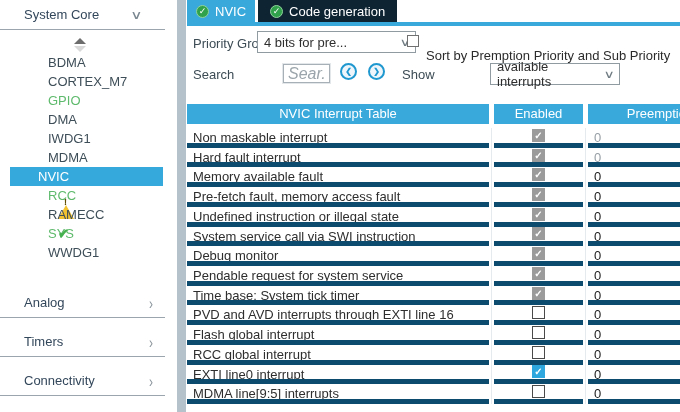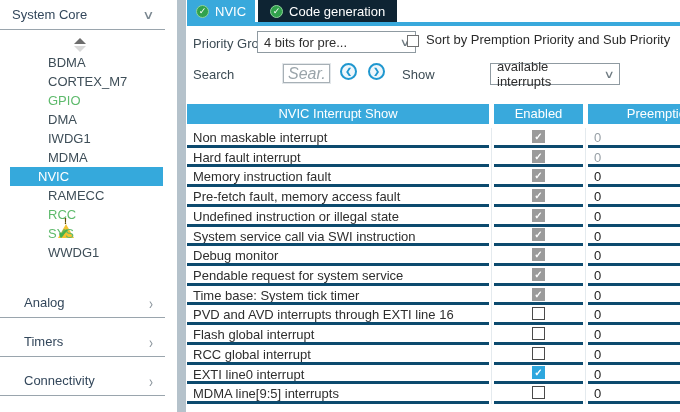--- a/index.html
+++ b/index.html
@@ -2,21 +2,21 @@
 <html><head>
 <meta charset="utf-8">
 <style>
   * { margin:0; padding:0; box-sizing:border-box; }
   html,body { width:680px; height:412px; background:#fff; overflow:hidden;
     font-family:"Liberation Sans", sans-serif; font-size:13px; color:#3c4b54; }
 
   
   .sidebar { position:absolute; left:0; top:0; width:177px; height:412px; background:#fff; }
   .cat-header { width:165px; height:30px; display:flex; align-items:center; justify-content:space-between;
-    padding:0 12px; color:#33475b; border-bottom:1px solid #9aa5ad; font-size:13px; }
+    padding:0 24px; color:#33475b; border-bottom:1px solid #9aa5ad; font-size:13px; }
   .chev-down { color:#7a8790; font-size:12px; transform:scaleX(1.4); }
   .spinner { position:absolute; left:74px; top:38px; width:14px; height:14px; }
   .spinner .tri-up { width:0; height:0; border-left:6px solid transparent; border-right:6px solid transparent;
     border-bottom:6px solid #6d6d6d; }
   .spinner .tri-dn { width:0; height:0; margin-top:2px; border-left:6px solid transparent; border-right:6px solid transparent;
     border-top:6px solid #d9d9d9; }
   .nav-list { position:absolute; top:53px; left:0; width:177px; }
   .nav-item { position:relative; height:19px; line-height:19px; color:#3e4e58;
     white-space:nowrap; cursor:default;margin-left:48px; }
   .nav-item.green { color:#5eba6c; }
@@ -58,21 +58,21 @@
     display:flex; align-items:center; justify-content:center; cursor:default; }
 
   
   .grid { position:absolute; left:0; top:104px; width:742px; }
   .hdr { display:flex; height:20px; }
   .hdr .cell { background:#39a9dc; color:#fff; text-align:center; line-height:20px; font-size:13px;
     overflow:hidden; white-space:nowrap; }
   .gap { width:5px; position:relative; }
   .rows { position:absolute; top:24px; left:0; width:742px; }
   .row { display:flex; height:19.72px; }
-  .row .cell { border-bottom:3px solid #0c4a6e; overflow:hidden; white-space:nowrap; }
+  .row .cell { border-bottom:5px solid #0c4a6e; overflow:hidden; white-space:nowrap; }
   .row .gap::after { content:""; position:absolute; left:2px; top:0; bottom:0; width:1px; background:#e4eaee; }
   .c1 { width:302px; }
   .c2 { width:89px; }
   .c3 { width:188px; }
   .row .c1 { padding-left:6px; line-height:19px; color:#2e2e2e; }
   .row .c2 { display:flex; align-items:center; justify-content:center; }
   .row .c3 { padding-left:6px; line-height:19px; color:#1c1c1c; }
   .row .c3.dim { color:#98a0a6; }
   .cb { width:13px; height:13px; text-align:center; font-size:10px; line-height:13px; color:#fff; cursor:default; }
   .cb-empty { background:#fff; border:1px solid #4a4a4a; }
@@ -93,25 +93,25 @@
     <div class="tri-dn"></div>
   </div>
   <div class="nav-list">
     <div class="nav-item"><span>BDMA</span></div>
     <div class="nav-item"><span>CORTEX_M7</span></div>
     <div class="nav-item green"><span>GPIO</span></div>
     <div class="nav-item"><span>DMA</span></div>
     <div class="nav-item"><span>IWDG1</span></div>
     <div class="nav-item"><span>MDMA</span></div>
     <div class="nav-item selected"><span>NVIC</span></div>
-    <div class="nav-item"><span>RAMECC</span></div>
     <div class="nav-item green">
       <span class="lefticon"><span class="warn-tri"></span></span>
       <span>RCC</span>
     </div>
+    <div class="nav-item"><span>RAMECC</span></div>
     <div class="nav-item green">
       <span class="lefticon check-green">✔</span>
       <span>SYS</span>
     </div>
     <div class="nav-item"><span>WWDG1</span></div>
   </div>
   <div class="cat-group">
     <div class="cat-row">
       <span>Analog</span>
       <span class="chev-right">›</span>
@@ -141,39 +141,39 @@
     </div>
   </div>
   <div class="tab-underline"></div>
 
   <span class="ctl-label" style="left:6px; top:36px;">Priority Group</span>
   <div class="select" style="left:70px; top:31px; width:159px;">
     <span>4 bits for pre...</span>
     <span class="chev">∨</span>
   </div>
   <span class="checkbox-sm" style="left:220px; top:35px;"></span>
-  <span class="ctl-label" style="left:239px; top:32px; color:#2b2b2b;">Sort by Premption Priority and Sub Priority</span>
+  <span class="ctl-label" style="left:239px; top:48px; color:#2b2b2b;">Sort by Premption Priority and Sub Priority</span>
 
   <span class="ctl-label" style="left:6px; top:67px;">Search</span>
   <input class="search-input" type="text" placeholder="Sear..." style="">
   <div class="circle-btn" style="left:153px;">
       <span>❮</span>
     </div>
   <div class="circle-btn" style="left:181px;">
       <span>❯</span>
     </div>
   <span class="ctl-label" style="left:215px; top:67px;">Show</span>
   <div class="select" style="left:256px; top:63px; width:130px;margin-left:47px;">
     <span>available interrupts</span>
     <span class="chev">∨</span>
   </div>
 
   <div class="grid">
     <div class="hdr">
-      <div class="cell c1">NVIC Interrupt Show</div>
+      <div class="cell c1">NVIC Interrupt Table</div>
       <div class="gap"></div>
       <div class="cell c2">Enabled</div>
       <div class="gap"></div>
       <div class="cell c3">Preemption Priority</div>
     </div>
     <div class="rows">
       <div class="row">
         <div class="cell c1">Non maskable interrupt</div>
           <div class="gap"></div>
         <div class="cell c2">
@@ -185,21 +185,21 @@
       <div class="row">
         <div class="cell c1">Hard fault interrupt</div>
           <div class="gap"></div>
         <div class="cell c2">
             <span class="cb cb-gray"></span>
           </div>
           <div class="gap"></div>
         <div class="cell c3 dim">0</div>
       </div>
       <div class="row">
-        <div class="cell c1">Memory instruction fault</div>
+        <div class="cell c1">Memory available fault</div>
           <div class="gap"></div>
         <div class="cell c2">
             <span class="cb cb-gray"></span>
           </div>
           <div class="gap"></div>
         <div class="cell c3">0</div>
       </div>
       <div class="row">
         <div class="cell c1">Pre-fetch fault, memory access fault</div>
           <div class="gap"></div>

